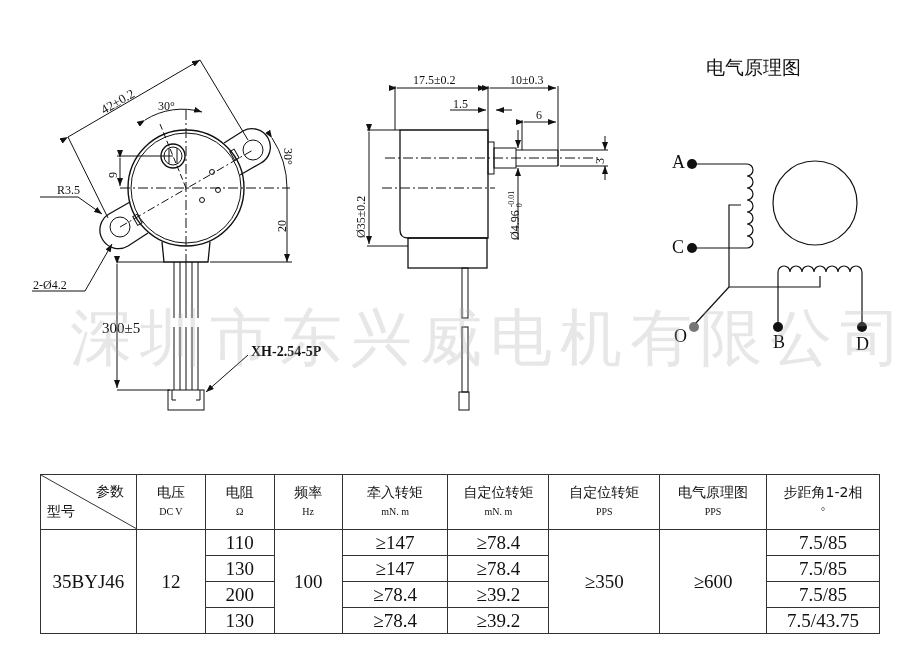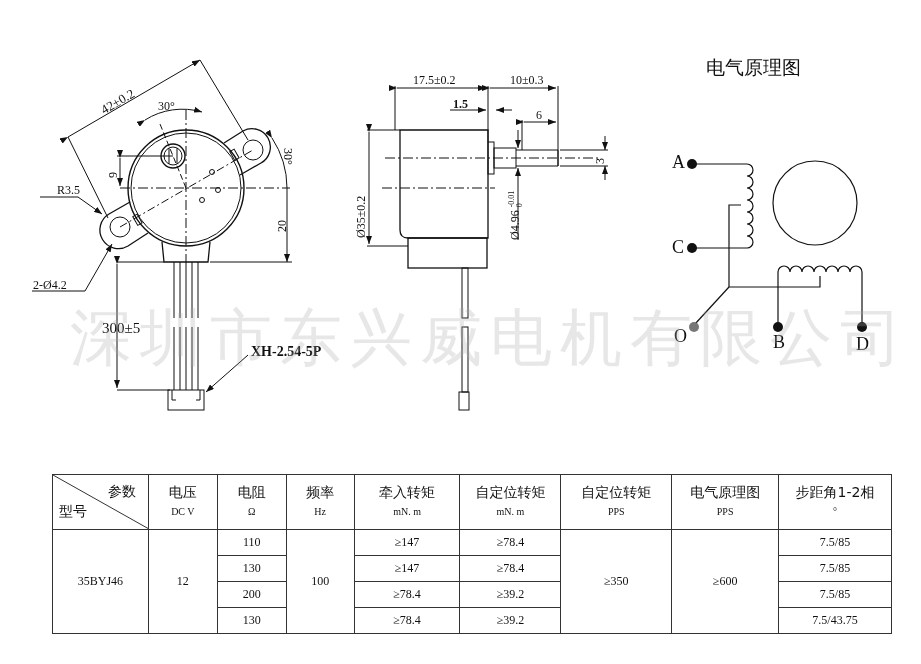--- a/index.html
+++ b/index.html
@@ -6,26 +6,26 @@
   body { width: 921px; height: 664px; position: relative; overflow: hidden;
          font-family: "DejaVu Serif", "Liberation Serif", serif; color: #111; }
   svg.drawing { position: absolute; left: 0; top: 0; }
   .lbl { position: absolute; white-space: nowrap; font-family: "Liberation Serif", "DejaVu Serif", serif; color: #111; }
   .dim { font-size: 12px; }
   .watermark { position: absolute; left: 70px; top: 296px; font-size: 62px; letter-spacing: 8px;
                color: rgba(170,170,170,0.28); font-family: Liberation Mono, monospace; white-space: nowrap; pointer-events: none; }
   .title-cn { position: absolute; left: 706px; top: 55px; font-size: 19px; font-family: Liberation Mono, monospace; }
   .term { position: absolute; font-size: 18px; font-family: "Liberation Serif", serif; }
 
-  table.spec { position: absolute; left: 52px; top: 474px; border-collapse: collapse; width: 840px;
+  table.spec { position: absolute; left: 40px; top: 474px; border-collapse: collapse; width: 840px;
                font-family: "DejaVu Sans", sans-serif; font-size: 14px; }
   table.spec td, table.spec th { border: 1.3px solid #333; text-align: center; vertical-align: middle; padding: 0; font-weight: normal; }
   table.spec thead th { height: 54px; line-height: 20px; }
   table.spec thead .unit { font-family: "Liberation Serif", serif; font-size: 10px; }
-  table.spec tbody td { height: 25px; font-family: "Liberation Serif", serif; font-size: 12px; }
+  table.spec tbody td { height: 25px; font-family: "Liberation Serif", serif; font-size: 19px; }
   .diag { position: relative; }
   .diag .p { position: absolute; right: 12px; top: 6px; }
   .diag .m { position: absolute; left: 6px; bottom: 8px; }
   .diag svg { position: absolute; left: 0; top: 0; }
 </style>
 </head>
 <body>
 
 <svg class="drawing" width="921" height="470" viewBox="0 0 921 470">
   <defs>
@@ -173,21 +173,21 @@
 <div class="lbl dim" style="left:295px;top:148px;transform:rotate(90deg);transform-origin:left top;">30°</div>
 <div class="lbl dim" style="left:106px;top:178px;transform:rotate(-90deg);transform-origin:left top;">9</div>
 <div class="lbl dim" style="left:57px;top:183px;">R3.5</div>
 <div class="lbl dim" style="left:275px;top:232px;transform:rotate(-90deg);transform-origin:left top;">20</div>
 <div class="lbl dim" style="left:33px;top:278px;">2-Ø4.2</div>
 <div class="lbl" style="left:102px;top:320px;font-size:15px;">300±5</div>
 <div class="lbl" style="left:251px;top:344px;font-size:14px;font-weight:bold;">XH-2.54-5P</div>
 
 <div class="lbl dim" style="left:413px;top:73px;">17.5±0.2</div>
 <div class="lbl dim" style="left:502px;top:73px;margin-left:8px;">10±0.3</div>
-<div class="lbl dim" style="left:453px;top:97px;font-weight:bold;">1.5</div>
+<div class="lbl dim" style="left:453px;top:97px;">1.5</div>
 <div class="lbl dim" style="left:536px;top:108px;">6</div>
 <div class="lbl dim" style="left:593px;top:164px;transform:rotate(-90deg);transform-origin:left top;">3</div>
 <div class="lbl dim" style="left:354px;top:238px;transform:rotate(-90deg);transform-origin:left top;">Ø35±0.2</div>
 <div class="lbl dim" style="left:508px;top:240px;transform:rotate(-90deg);transform-origin:left top;">
   <span>Ø4.96</span>
   <span style="display:inline-block;vertical-align:middle;font-size:8px;line-height:8px;">
     <span style="display:block;">-0.01</span>
     <span style="display:block;">0</span>
   </span>
 </div>

